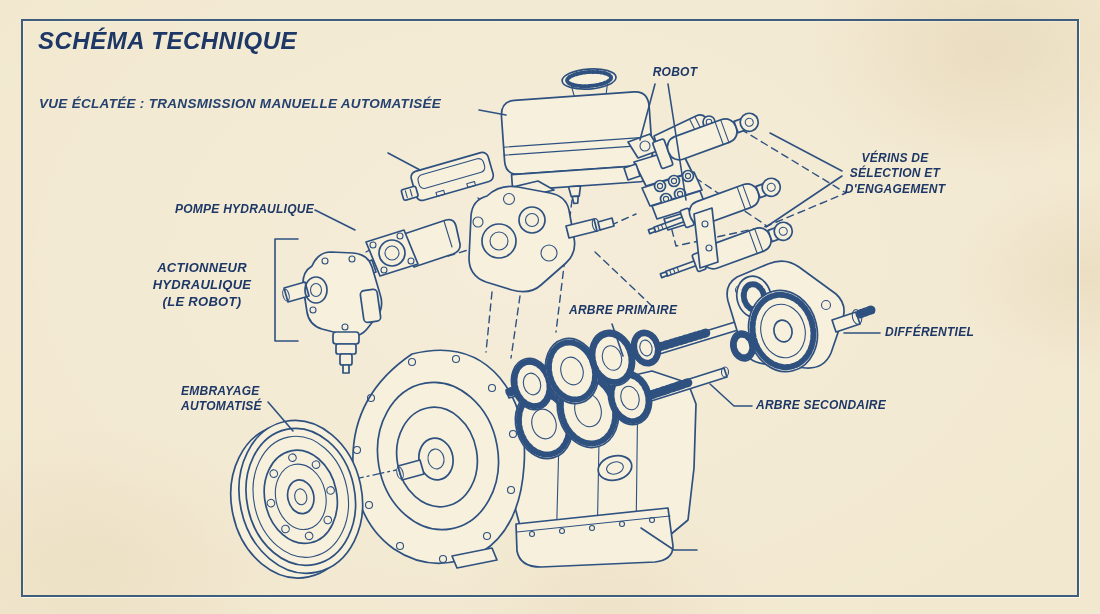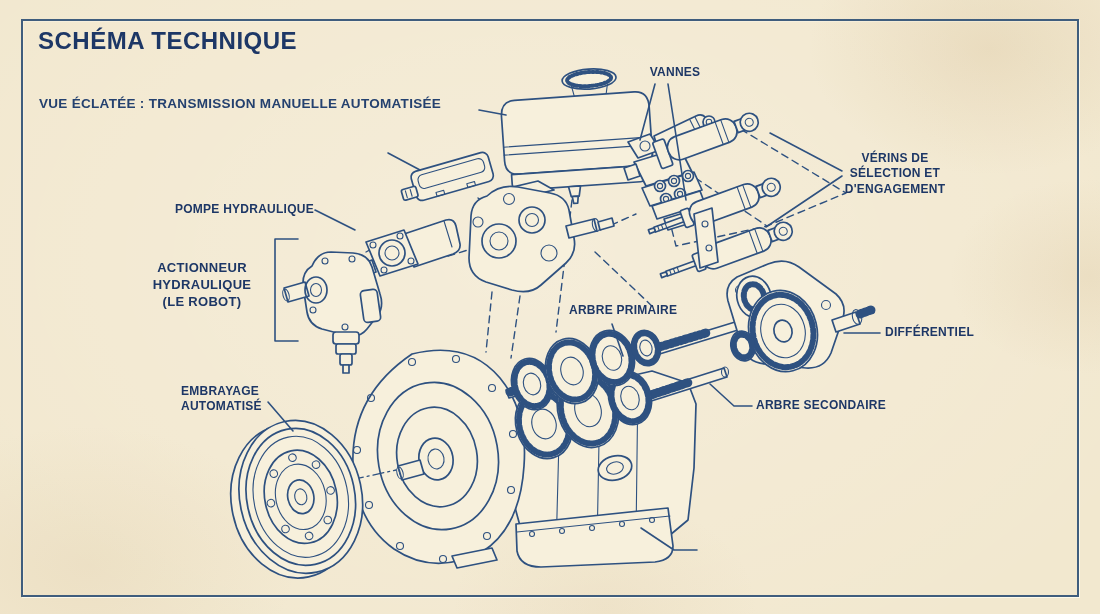--- a/index.html
+++ b/index.html
@@ -14,20 +14,21 @@
   }
   .stage{
     position:relative;width:1100px;height:614px;overflow:hidden;
     background-color:var(--c-paper);
     background-image:
       radial-gradient(ellipse 260px 180px at 90% 8%, rgba(187,152,97,.16), transparent 70%),
       radial-gradient(ellipse 200px 140px at 99% 45%, rgba(187,152,97,.13), transparent 70%),
       radial-gradient(ellipse 300px 200px at 8% 92%, rgba(187,152,97,.10), transparent 70%),
       radial-gradient(ellipse 220px 160px at 55% 99%, rgba(187,152,97,.08), transparent 70%),
       radial-gradient(ellipse 900px 600px at 48% 42%, rgba(255,255,255,.22), transparent 78%);
+    font-style: italic;
   }
   .frame{
     position:absolute;left:21px;top:19px;right:21px;bottom:17px;
     border:2px solid var(--c-frame);
     box-shadow:1px 1px 0 rgba(255,252,240,.8), inset 1px 1px 0 rgba(255,252,240,.35);
     pointer-events:none;
   }
   .title{
     position:absolute;left:38px;top:27px;
     font-size:24px;font-weight:700;letter-spacing:.5px;color:var(--c-ink);
@@ -330,21 +331,21 @@
         <path class="ld" d="M752,406 L734,406 L710,384"></path>
         <path class="ld" d="M268,402 L293,431"></path>
         <path class="ld" d="M697,550 L674,550 L641,528"></path>
       </g>
     </g>
   </svg>
 
   <div class="title">SCHÉMA TECHNIQUE</div>
   <div class="subtitle">VUE ÉCLATÉE : TRANSMISSION MANUELLE AUTOMATISÉE</div>
 
-  <div class="lbl c" style="left:640px;top:65px;width:70px">VANNES</div>
+  <div class="lbl c" style="left:640px;top:65px;width:70px">ROBOT</div>
   <div class="lbl" style="left:175px;top:202px">POMPE HYDRAULIQUE</div>
   <div class="lbl c" style="left:844px;top:151px;width:102px">VÉRINS DE
 SÉLECTION ET
 D'ENGAGEMENT</div>
   <div class="lbl c big" style="left:136px;top:259px;width:132px">ACTIONNEUR
 HYDRAULIQUE
 (LE ROBOT)</div>
   <div class="lbl" style="left:569px;top:303px">ARBRE PRIMAIRE</div>
   <div class="lbl" style="left:885px;top:325px">DIFFÉRENTIEL</div>
   <div class="lbl" style="left:756px;top:398px">ARBRE SECONDAIRE</div>

